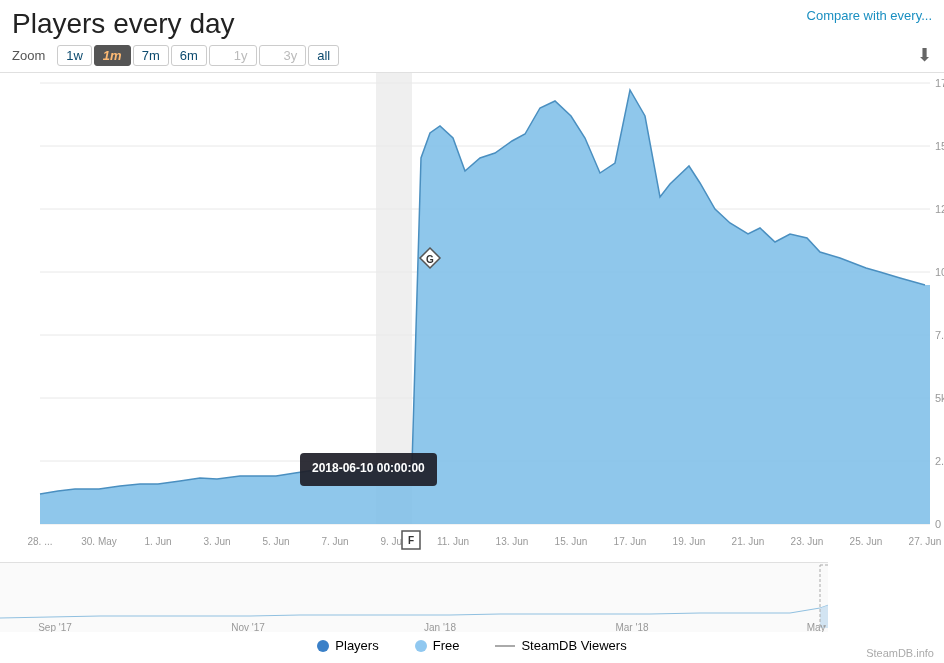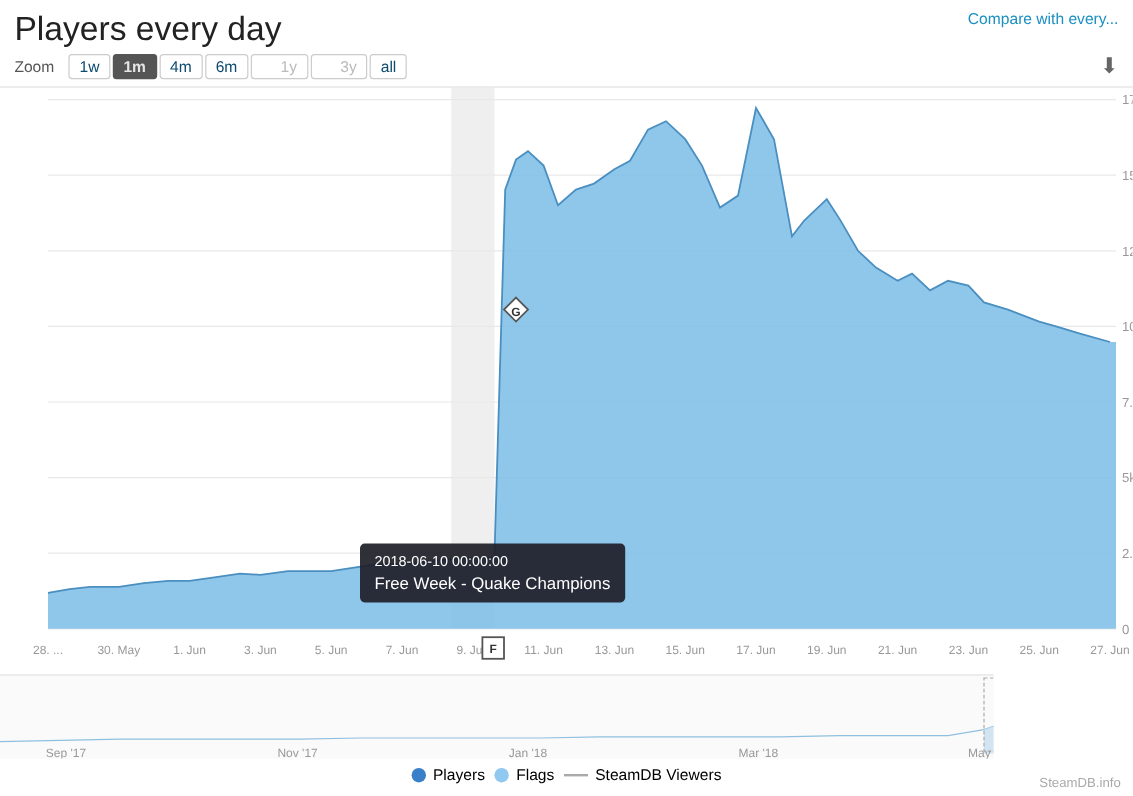--- a/index.html
+++ b/index.html
@@ -51,23 +51,24 @@
       padding: 2px 8px;
       border: 1px solid #ccc;
       background: #fff;
       color: #0c4a6e;
       cursor: pointer;
       border-radius: 3px;
     }
 
     .zoom-btn.active {
       background: #555;
-      color: #e5e5e5;
+      color: #fdba74;
       border-color: #555;
       font-weight: bold;
+      font-style: italic;
     }
 
     .zoom-btn.disabled {
       color: #bbb;
       cursor: default;
       padding-left: 24px;
     }
 
     #download-btn {
       margin-left: auto;
@@ -98,20 +99,21 @@
       border-radius: 4px;
       font-size: 13px;
       pointer-events: none;
       left: 300px;
       top: 380px;
     }
 
     #tooltip-date {
       font-size: 12px;
       margin-bottom: 3px;
+      font-weight: bold;
     }
 
     #tooltip-text {
       font-size: 14px;
     }
 
     #mini-chart-area {
       position: relative;
       width: 828px;
       height: 70px;
@@ -121,21 +123,21 @@
 
     #mini-chart-svg {
       width: 100%;
       height: 100%;
     }
 
     #legend-bar {
       display: flex;
       align-items: center;
       justify-content: center;
-      gap: 8px;
+      gap: 36px;
       padding: 6px 0 4px 0;
       font-size: 13px;
     }
 
     .legend-item {
       display: flex;
       align-items: center;
       gap: 6px;
     }
 
@@ -166,21 +168,21 @@
 <div id="top-bar">
   <h1 id="page-title">Players every day</h1>
   <a id="compare-link">Compare with every...</a>
 </div>
 
 <div id="zoom-bar">
   <span id="zoom-label">Zoom</span>
 
   <button class="zoom-btn">1w</button>
     <button class="zoom-btn active">1m</button>
-    <button class="zoom-btn">4m</button>
+    <button class="zoom-btn">7m</button>
     <button class="zoom-btn">6m</button>
     <button class="zoom-btn disabled">1y</button>
     <button class="zoom-btn disabled">3y</button>
     <button class="zoom-btn">all</button>
     <button id="download-btn" title="Download">⬇</button>
 </div>
 
 <div id="chart-area">
   <svg id="chart-svg">
 
@@ -348,21 +350,20 @@
     <text x="430" y="190" font-size="10" fill="#333" text-anchor="middle" font-weight="bold">G</text>
 
     <rect x="402" y="458" width="18" height="18" fill="white" stroke="#555" stroke-width="1.5"></rect>
     <text x="411" y="471" font-size="10" fill="#333" text-anchor="middle" font-weight="bold">F</text>
 
   </svg>
 
   
   <div id="tooltip">
     <div id="tooltip-date">2018-06-10 00:00:00</div>
-    <div id="tooltip-text">Free Week - Quake Champions</div>
   </div>
 </div>
 
 <div id="mini-chart-area">
   <svg id="mini-chart-svg">
 
     <rect x="0" y="0" width="944" height="70" fill="#fafafa"></rect>
 
     <polyline fill="none" stroke="#90c0e0" stroke-width="1" points="
         0,55 50,54 100,53 150,53 200,53 250,53 300,52 350,52 380,52
@@ -382,21 +383,21 @@
   </svg>
 </div>
 
 <div id="legend-bar">
   <div class="legend-item">
     <div class="legend-dot" style="background:#3a80c8;"></div>
     <span>Players</span>
   </div>
   <div class="legend-item">
     <div class="legend-dot" style="background:#90c8f0;"></div>
-    <span>Flags</span>
+    <span>Free</span>
   </div>
   <div class="legend-item">
     <div class="legend-line"></div>
     <span>SteamDB Viewers</span>
   </div>
 </div>
 
 <div id="steamdb-credit">SteamDB.info</div>
 
 </body></html>

